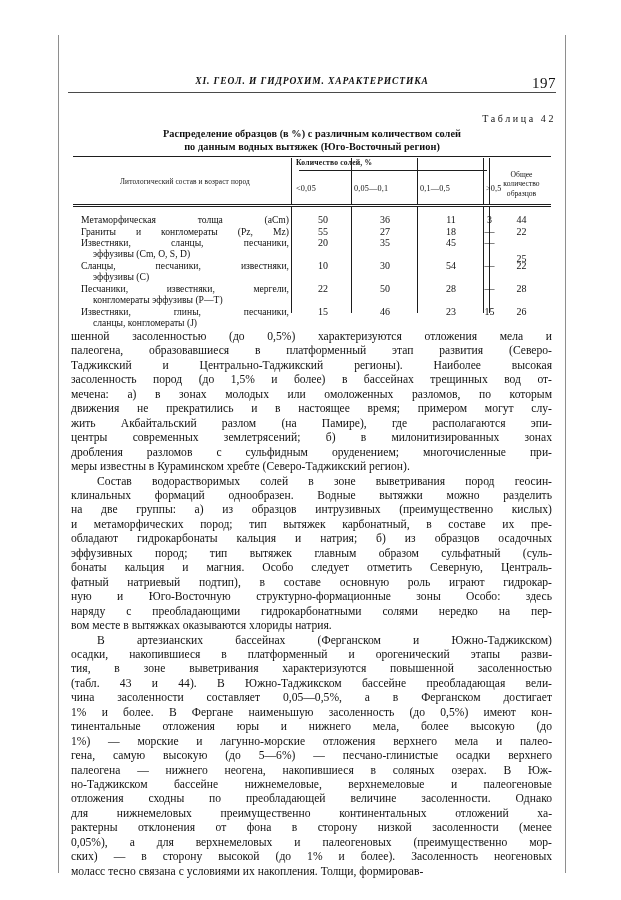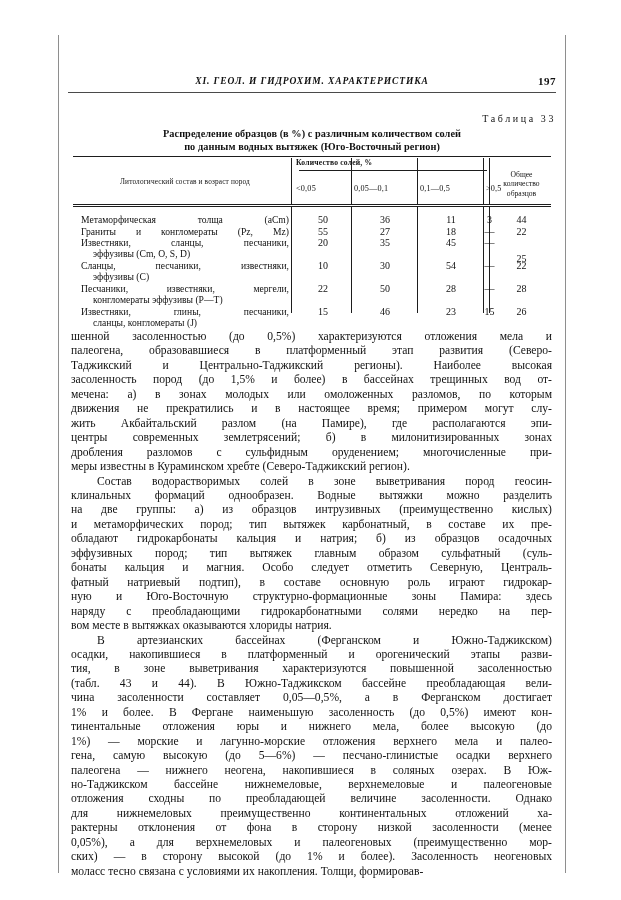--- a/index.html
+++ b/index.html
@@ -51,22 +51,22 @@
     font-style: italic;
     font-weight: bold;
     font-size: 9.5px;
     letter-spacing: 0.9px;
     white-space: nowrap;
   }
   .runhead-pageno {
     position: absolute;
     right: 0;
     top: -1px;
-    font-size: 11px;
-    font-weight: bold;
+    font-size: 15px;
+    font-weight: normal;
     letter-spacing: 0.5px;
   }
   .runhead-rule {
     position: absolute;
     left: 0;
     top: 16px;
     width: 488px;
     height: 1px;
     background: #2a2a2a;
     opacity: 0.85;
@@ -227,21 +227,21 @@
 <div id="scan-frame-right"></div>
 
 <div class="page">
 
   <div class="runhead">
     <div class="runhead-title">XI. ГЕОЛ. И ГИДРОХИМ. ХАРАКТЕРИСТИКА</div>
     <div class="runhead-pageno">197</div>
     <div class="runhead-rule"></div>
   </div>
 
-  <div class="table-caption-no">Таблица 33</div>
+  <div class="table-caption-no">Таблица 42</div>
   <div class="table-title">
     <div>Распределение образцов (в %) с различным количеством солей</div>
     <div>по данным водных вытяжек (Юго-Восточный регион)</div>
   </div>
 
   <div class="tbl">
     <div class="tbl-rule-top"></div>
     <div class="tbl-rule-mid"></div>
     <div class="tbl-rule-bottom"></div>
 
@@ -359,21 +359,21 @@
 
   <div class="body-text" style="top:474.5px;">
     <span class="ln"><span class="sp"></span><span>Состав водорастворимых солей в зоне выветривания пород геосин-</span></span>
     <span class="ln">клинальных формаций однообразен. Водные вытяжки можно разделить</span>
     <span class="ln">на две группы: а) из образцов интрузивных (преимущественно кислых)</span>
     <span class="ln">и метаморфических пород; тип вытяжек карбонатный, в составе их пре-</span>
     <span class="ln">обладают гидрокарбонаты кальция и натрия; б) из образцов осадочных</span>
     <span class="ln">эффузивных пород; тип вытяжек главным образом сульфатный (суль-</span>
     <span class="ln">бонаты кальция и магния. Особо следует отметить Северную, Централь-</span>
     <span class="ln">фатный натриевый подтип), в составе основную роль играют гидрокар-</span>
-    <span class="ln">ную и Юго-Восточную структурно-формационные зоны Памира: здесь</span>
+    <span class="ln">ную и Юго-Восточную структурно-формационные зоны Особо: здесь</span>
     <span class="ln">наряду с преобладающими гидрокарбонатными солями нередко на пер-</span>
     <span class="ln last">вом месте в вытяжках оказываются хлориды натрия.</span>
   </div>
 
   <div class="body-text" style="top:633.5px;">
     <span class="ln"><span class="sp"></span><span>В артезианских  бассейнах (Ферганском  и  Южно-Таджикском)</span></span>
     <span class="ln">осадки, накопившиеся в платформенный и орогенический этапы разви-</span>
     <span class="ln">тия, в зоне выветривания характеризуются повышенной засоленностью</span>
     <span class="ln">(табл. 43 и 44). В Южно-Таджикском бассейне преобладающая вели-</span>
     <span class="ln">чина засоленности составляет 0,05—0,5%, а в Ферганском  достигает</span>

